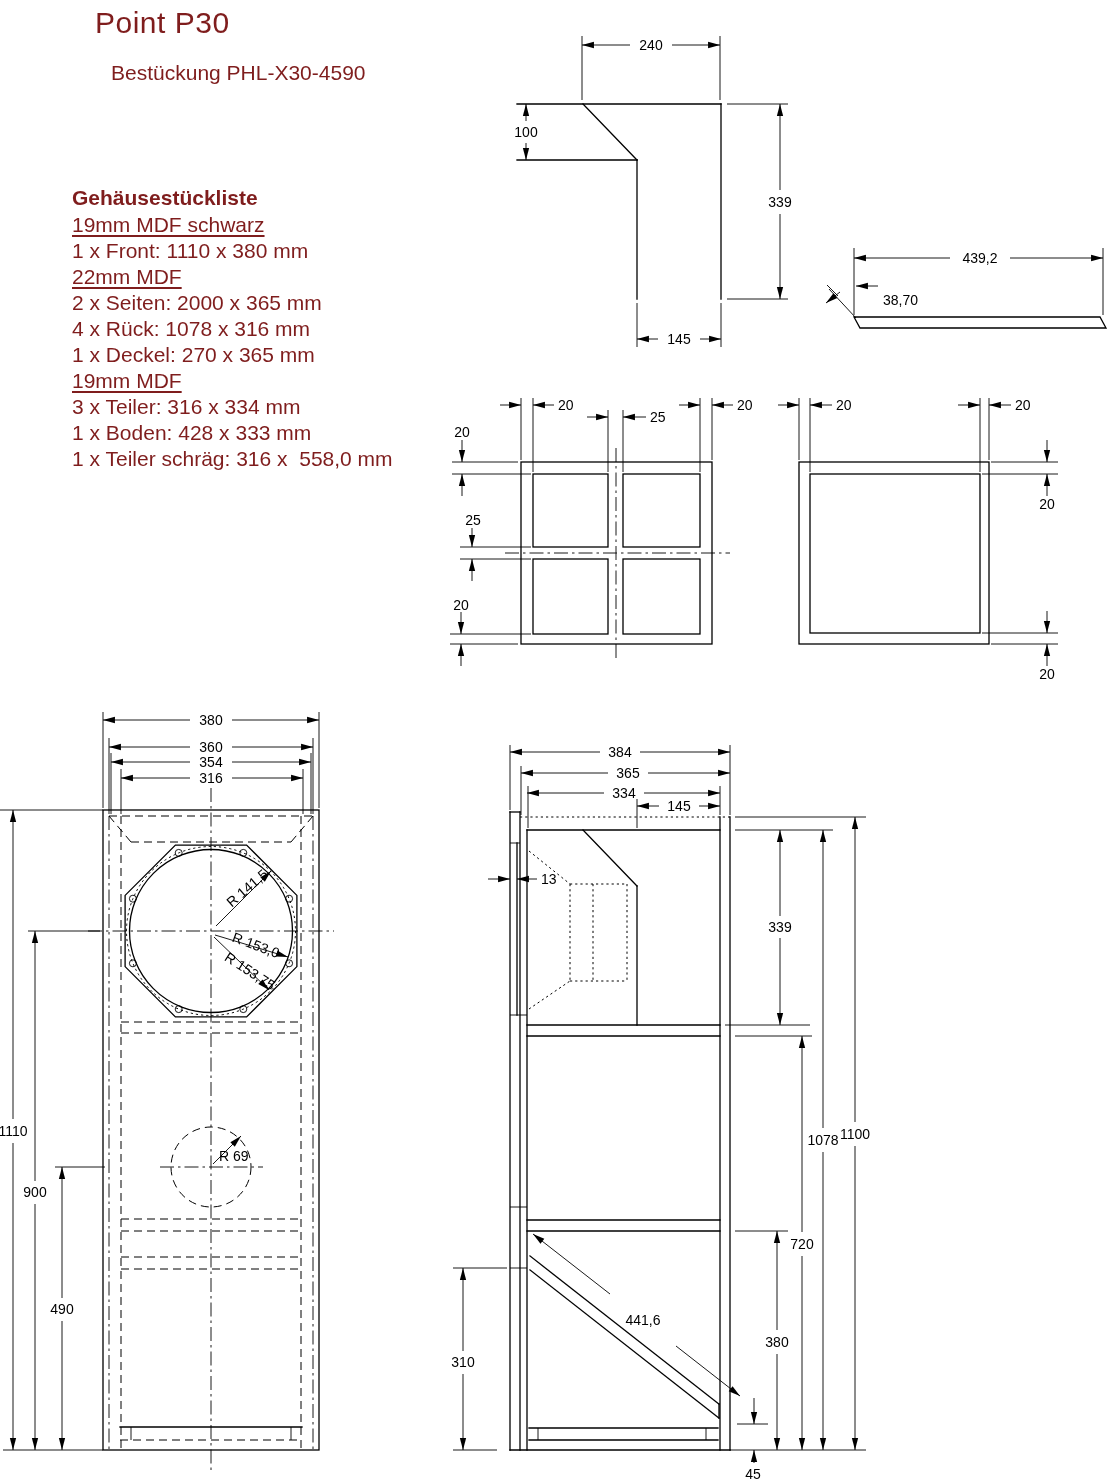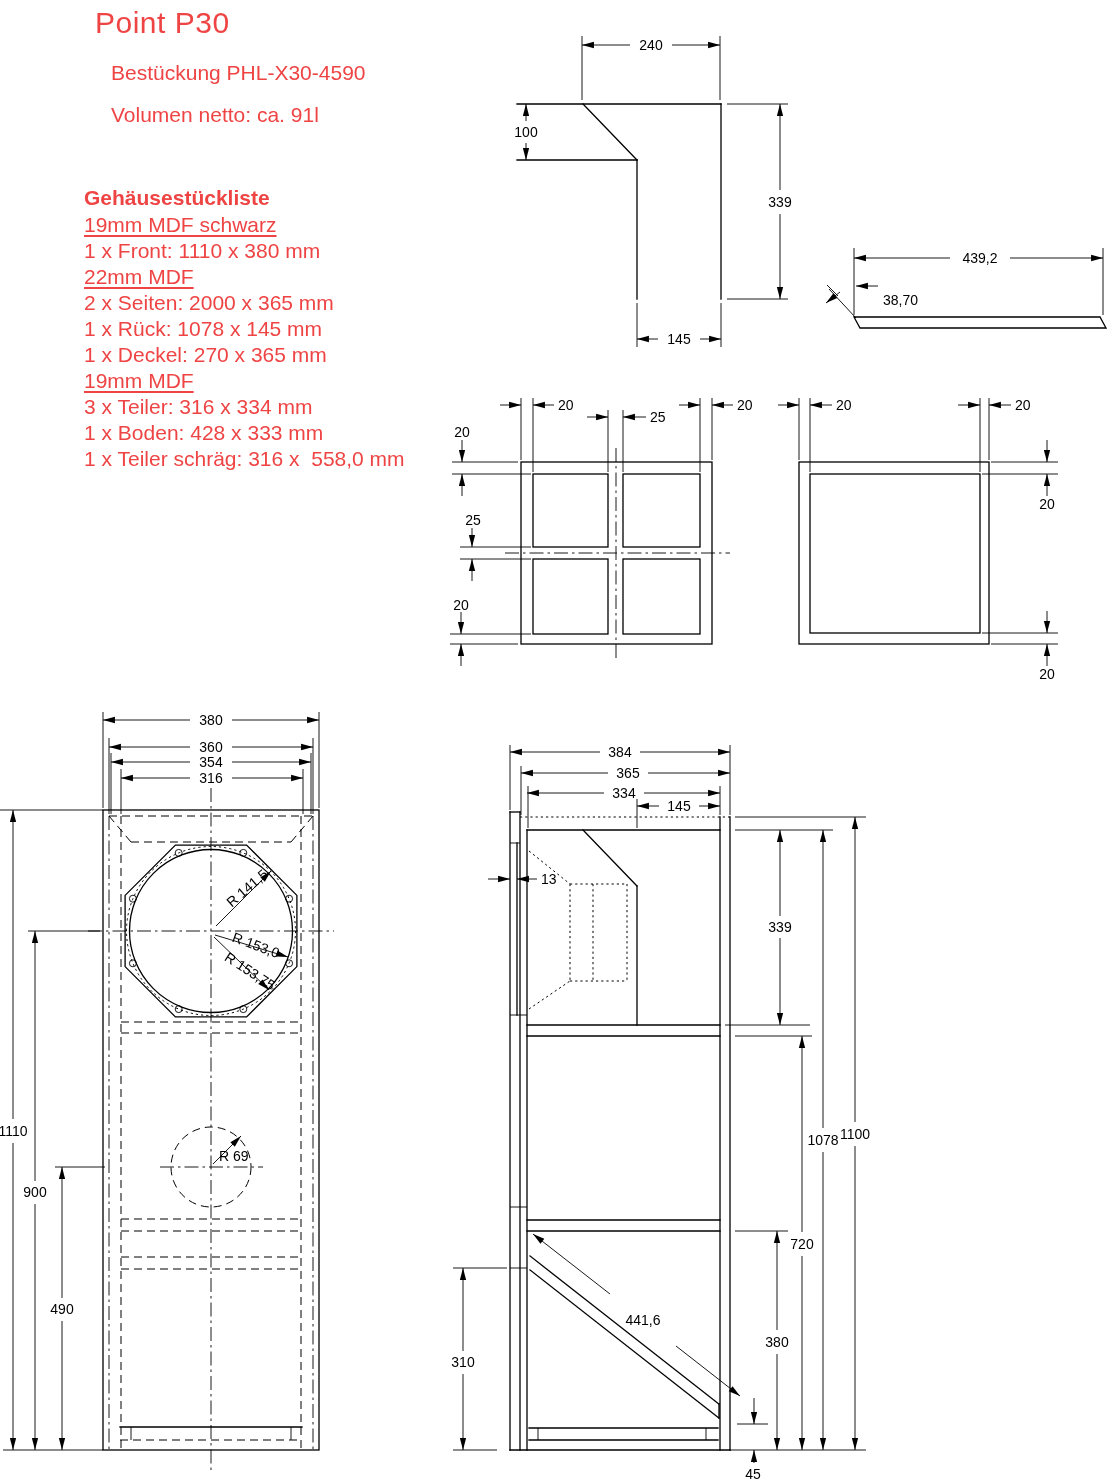--- a/index.html
+++ b/index.html
@@ -1,22 +1,22 @@
 <!DOCTYPE html>
 <html><head>
 <meta charset="utf-8">
 <style>
   html,body{margin:0;padding:0;background:#fff;}
   #page{position:relative;width:1111px;height:1483px;background:#fff;overflow:hidden;
-        font-family:"Liberation Sans", sans-serif;color:#ef4444;}
+        font-family:"Liberation Sans", sans-serif;color:#7f1d1d;}
   
   #titleblock{position:absolute;left:95px;top:6px;}
   #titleblock h1{font-size:30px;font-weight:400;margin:0 0 20px 0;letter-spacing:.5px;}
   #titleblock .sub{font-size:21px;line-height:26px;margin:16px;}
-  #partslist{position:absolute;left:84px;top:185px;font-size:21px;line-height:26px;}
+  #partslist{position:absolute;left:72px;top:185px;font-size:21px;line-height:26px;}
   #partslist .heading{font-weight:bold;margin:0 0 1px 0;}
   #partslist .group{}
   #partslist .group:first-of-type{margin-top:0;}
   #partslist .mat{text-decoration:underline;text-underline-offset:3px;}
   #partslist .item{white-space:pre;}
   
   svg{position:absolute;left:0;top:0;}
   .ln{stroke:#000;stroke-width:1.3;fill:none;stroke-linecap:square;}
   .thin{stroke:#000;stroke-width:0.9;fill:none;}
   .dim{stroke:#000;stroke-width:0.9;fill:none;marker-end:url(#a);}
@@ -28,33 +28,32 @@
   .ds{text-anchor:start;dominant-baseline:central;}
 </style>
 </head>
 <body>
 
 <div id="page">
 
   <div id="titleblock">
     <h1><span>Point P30</span></h1>
     <p class="sub">Bestückung PHL-X30-4590</p>
-    <p class="sub">Volumen netto: ca. 91l</p>
   </div>
 
   <div id="partslist">
     <div class="heading">Gehäusestückliste</div>
     <div class="group">
       <div class="mat">19mm MDF schwarz</div>
       <div class="item">1 x Front: 1110 x 380 mm</div>
     </div>
     <div class="group">
       <div class="mat">22mm MDF</div>
       <div class="item">2 x Seiten: 2000 x 365 mm</div>
-      <div class="item">1 x Rück: 1078 x 145 mm</div>
+      <div class="item">4 x Rück: 1078 x 316 mm</div>
       <div class="item">1 x Deckel: 270 x 365 mm</div>
     </div>
     <div class="group">
       <div class="mat">19mm MDF</div>
       <div class="item">3 x Teiler: 316 x 334 mm</div>
       <div class="item">1 x Boden: 428 x 333 mm</div>
       <div class="item">1 x Teiler schräg: 316 x  558,0 mm</div>
     </div>
   </div>
 

